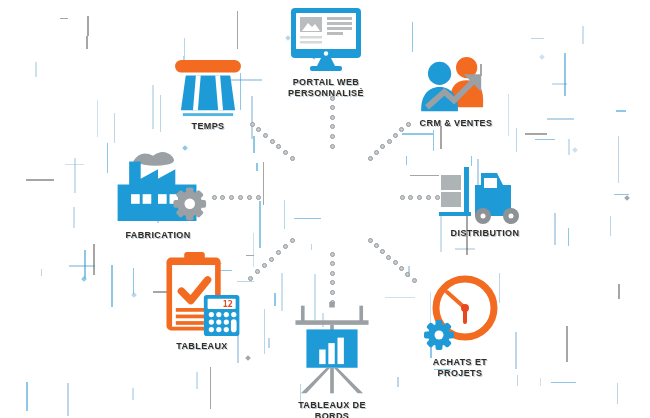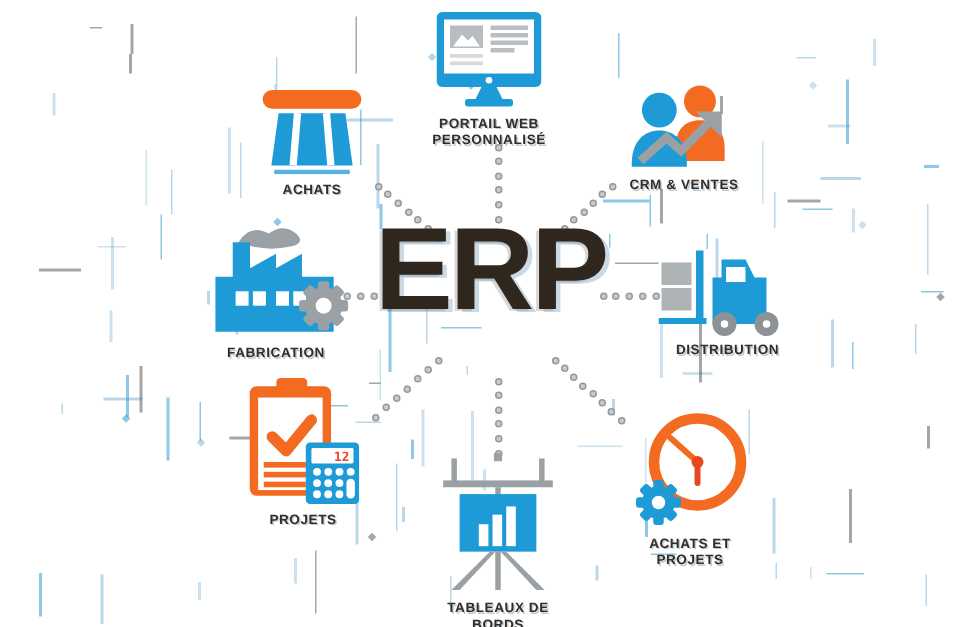--- a/index.html
+++ b/index.html
@@ -199,21 +199,20 @@
       <div class="dot" style="left: 289.5px; top: 155.5px;"></div>
       <div class="dot" style="left: 282.833px; top: 149.833px;"></div>
       <div class="dot" style="left: 276.167px; top: 144.167px;"></div>
       <div class="dot" style="left: 269.5px; top: 138.5px;"></div>
       <div class="dot" style="left: 262.833px; top: 132.833px;"></div>
       <div class="dot" style="left: 256.167px; top: 127.167px;"></div>
       <div class="dot" style="left: 249.5px; top: 121.5px;"></div>
     </div>
 
   <div class="center-block">
-    <div class="erp-title">ERP</div>
   </div>
 
   <div class="module" style="left:278px; top:8px; width:96px;">
     <svg width="70" height="66" viewBox="0 0 70 66">
       <rect x="0" y="0" width="70" height="50" rx="4" fill="#1e9bd7"></rect>
       <rect x="5" y="5" width="60" height="36" fill="#ffffff"></rect>
       <rect x="9" y="9" width="22" height="15" fill="#b9bdc0"></rect>
       <path d="M11 23 l6-8 4 4 3-3 5 7z" fill="#ffffff"></path>
       <rect x="36" y="9" width="25" height="3" fill="#b9bdc0"></rect>
       <rect x="36" y="14" width="25" height="3" fill="#b9bdc0"></rect>
@@ -229,21 +228,21 @@
   </div>
 
   <div class="module" style="left:158px; top:58px; width:100px;">
     <svg width="70" height="60" viewBox="0 0 72 62">
       <rect x="2" y="2" width="68" height="13" rx="6.5" fill="#f26b21"></rect>
       <path d="M13 18 L59 18 L64 54 L8 54 Z" fill="#1e9bd7"></path>
       <path d="M26 18 L23 54" stroke="#ffffff" stroke-width="5" fill="none"></path>
       <path d="M46 18 L49 54" stroke="#ffffff" stroke-width="5" fill="none"></path>
       <rect x="10" y="57" width="52" height="3" fill="#1e9bd7" opacity=".75"></rect>
     </svg>
-    <span class="module-label">ACHATS</span>
+    <span class="module-label">TEMPS</span>
   </div>
 
   <div class="module" style="left:406px; top:55px; width:100px;">
     <svg width="82" height="60" viewBox="0 0 84 62">
       <circle cx="53" cy="13" r="11" fill="#f26b21"></circle>
       <path d="M36 46 c0-14 7-20 17-20 s17 6 17 20 v8 H36 z" fill="#f26b21"></path>
       <circle cx="25" cy="19" r="12" fill="#1e9bd7"></circle>
       <path d="M6 56 c0-16 9-23 19-23 s19 7 19 23 v2 H6 z" fill="#1e9bd7"></path>
       <path d="M12 54 L30 38 L40 47 L60 27" stroke="#9aa0a3" stroke-width="6" fill="none"></path>
       <polygon points="50,20 68,20 68,38" fill="#9aa0a3"></polygon>
@@ -324,24 +323,24 @@
           <circle cx="80" cy="69" r="2.8"></circle>
         <circle cx="56" cy="77" r="2.8"></circle>
           <circle cx="64" cy="77" r="2.8"></circle>
           <circle cx="72" cy="77" r="2.8"></circle>
         <circle cx="56" cy="85" r="2.8"></circle>
           <circle cx="64" cy="85" r="2.8"></circle>
           <circle cx="72" cy="85" r="2.8"></circle>
         <rect x="77" y="74" width="6" height="14" rx="3"></rect>
       </g>
     </svg>
-    <span class="module-label">PROJETS</span>
-  </div>
-
-  <div class="module" style="left:132px; top:146px; width:104px;">
+    <span class="module-label">TABLEAUX</span>
+  </div>
+
+  <div class="module" style="left:106px; top:146px; width:104px;">
     <svg width="100" height="81" viewBox="0 0 104 84">
       <path d="M26 16 q8-13 21-6 q11-8 20 1 q5 6-5 8 q-18 4-36-3 z" fill="#9aa0a3"></path>
       <path d="M10 78 V40 H22 V16 H34 V34 L52 24 V34 L70 24 V40 H92 V78 Z" fill="#1e9bd7"></path>
       <g fill="#ffffff">
         <rect x="24" y="50" width="9" height="10"></rect>
         <rect x="36" y="50" width="9" height="10"></rect>
         <rect x="52" y="50" width="9" height="10"></rect>
         <rect x="64" y="50" width="9" height="10"></rect>
       </g>
       <g transform="translate(85,60)">

